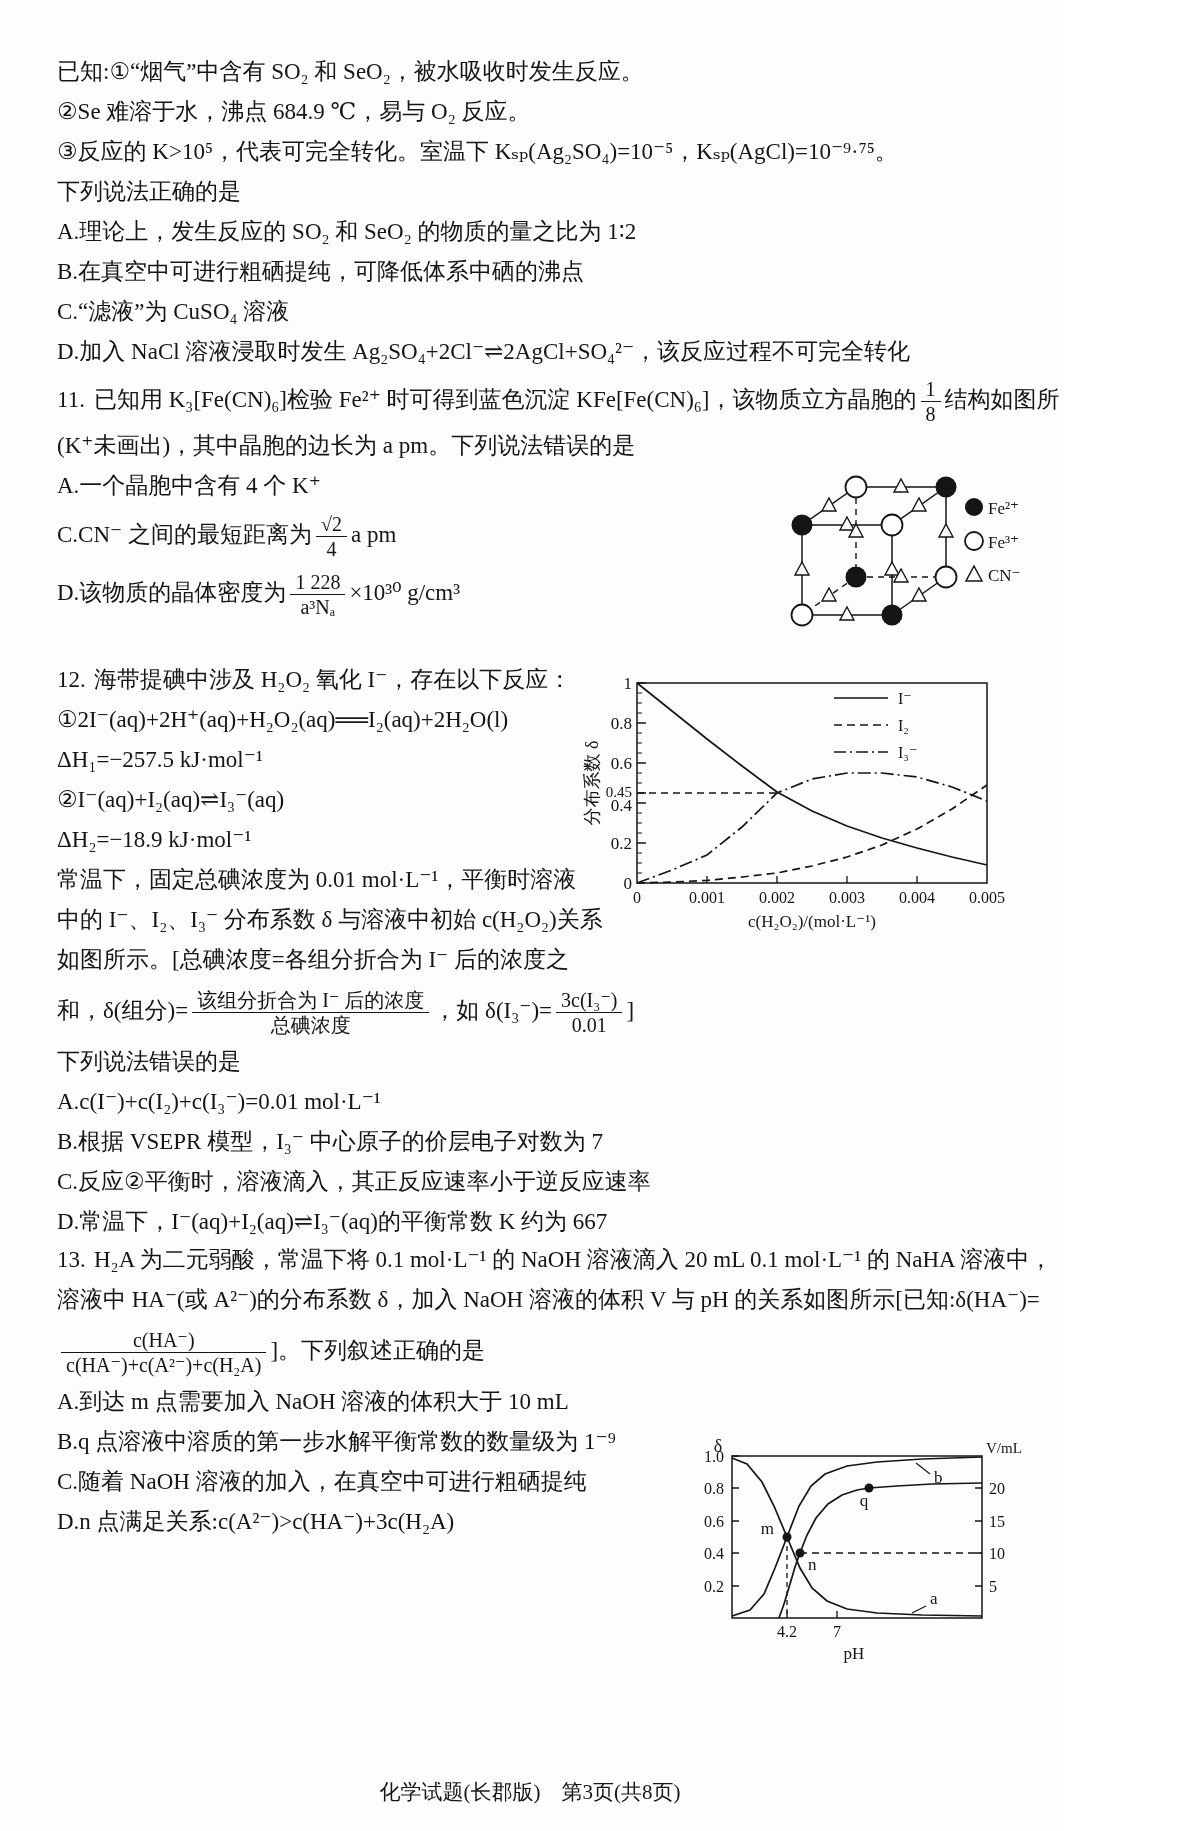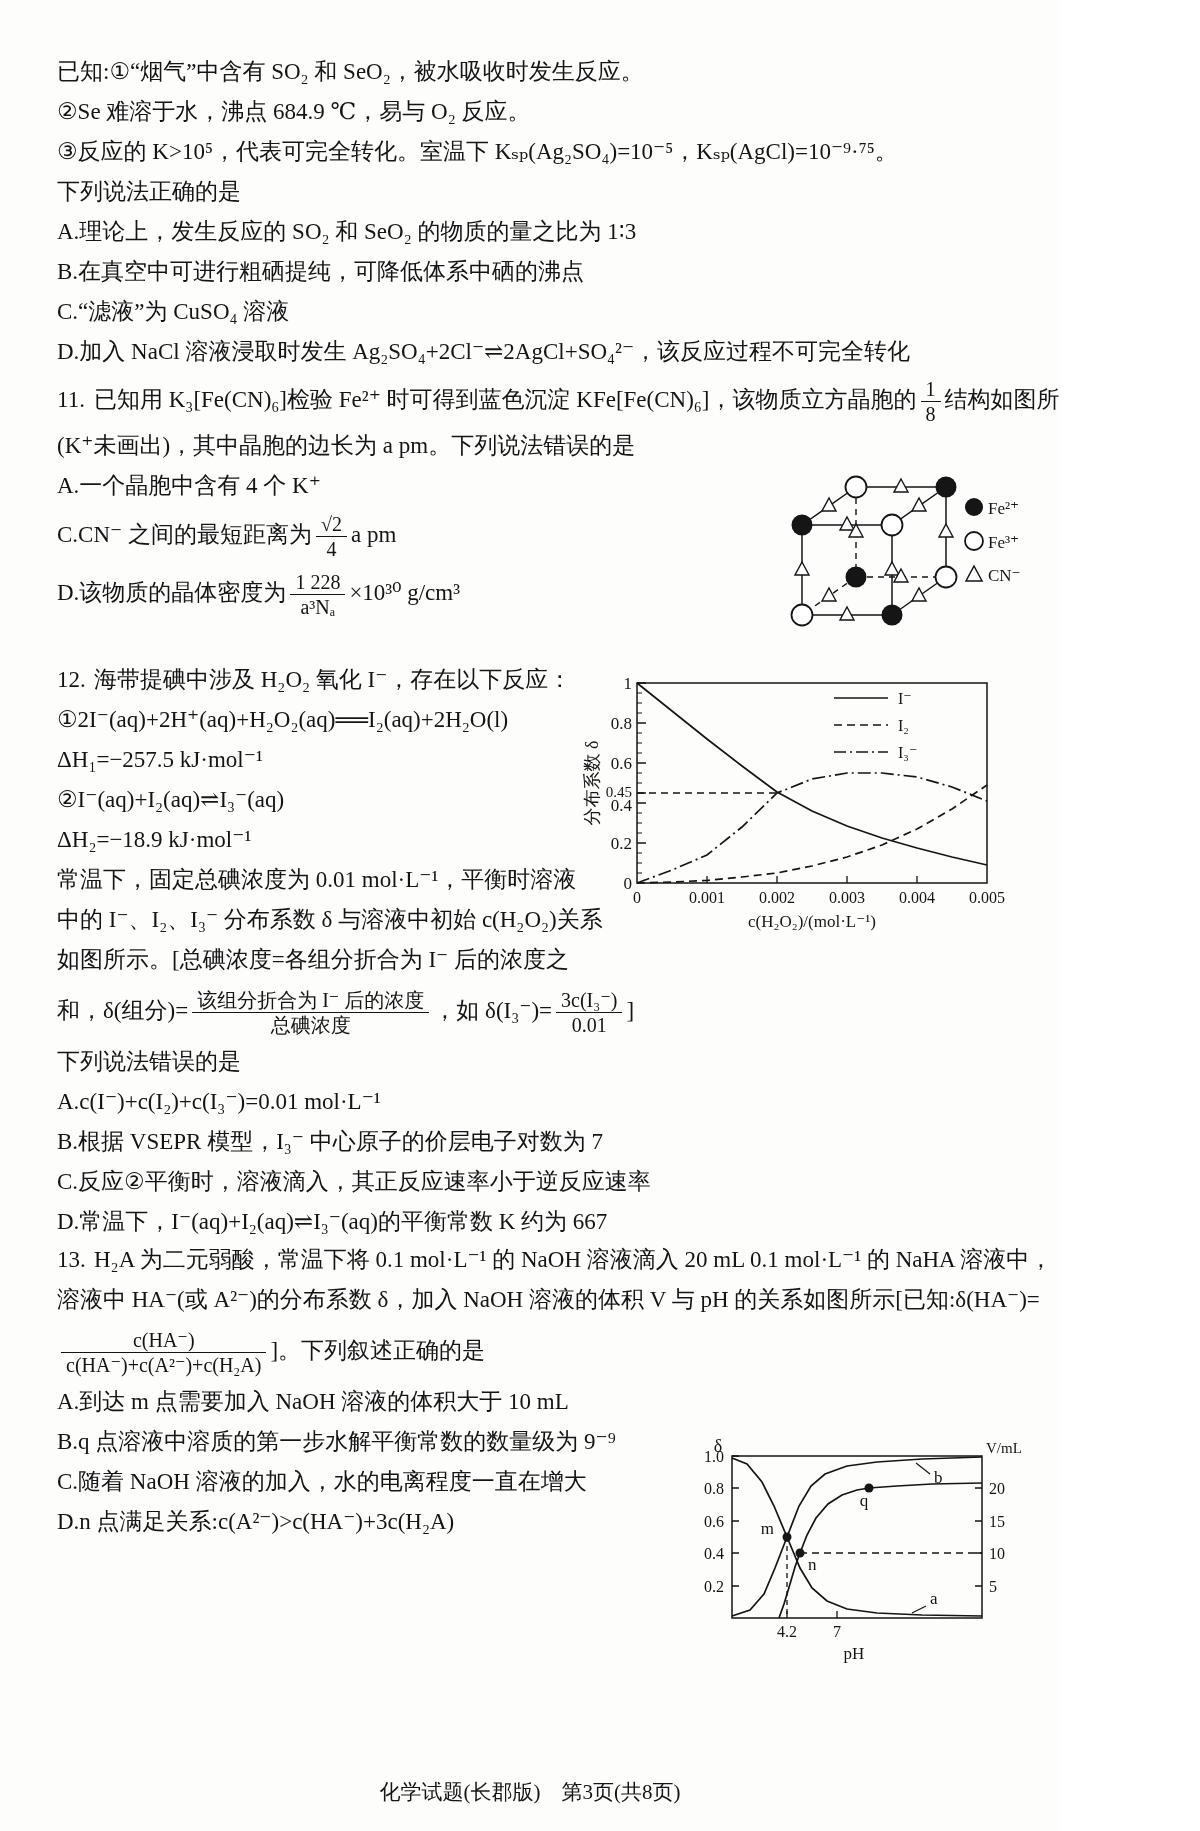--- a/index.html
+++ b/index.html
@@ -22,21 +22,21 @@
 </head>
 <body>
 
 <div class="page">
 
   <section class="block" style="top:52px">
     <div class="t">已知:①“烟气”中含有 SO₂ 和 SeO₂，被水吸收时发生反应。</div>
     <div class="t">②Se 难溶于水，沸点 684.9 ℃，易与 O₂ 反应。</div>
     <div class="t">③反应的 K&gt;10⁵，代表可完全转化。室温下 Kₛₚ(Ag₂SO₄)=10⁻⁵，Kₛₚ(AgCl)=10⁻⁹·⁷⁵。</div>
     <div class="t">下列说法正确的是</div>
-    <div class="t">A.理论上，发生反应的 SO₂ 和 SeO₂ 的物质的量之比为 1∶3</div>
+    <div class="t">A.理论上，发生反应的 SO₂ 和 SeO₂ 的物质的量之比为 1∶2</div>
     <div class="t">B.在真空中可进行粗硒提纯，可降低体系中硒的沸点</div>
     <div class="t">C.“滤液”为 CuSO₄ 溶液</div>
     <div class="t">D.加入 NaCl 溶液浸取时发生 Ag₂SO₄+2Cl⁻⇌2AgCl+SO₄²⁻，该反应过程不可完全转化</div>
   </section>
 
   <section class="block" style="top:374px">
     <div class="t tq lh52">
       <span class="qnum">11.</span><span>已知用 K₃[Fe(CN)₆]检验 Fe²⁺ 时可得到蓝色沉淀 KFe[Fe(CN)₆]，该物质立方晶胞的</span><span class="frac"><span class="num">1</span><span class="den">8</span></span><span>结构如图所示</span>
     </div>
     <div class="t">(K⁺未画出)，其中晶胞的边长为 a pm。下列说法错误的是</div>
@@ -152,22 +152,22 @@
 
   <section class="block" style="top:1240px">
     <div class="t tq">
       <span class="qnum">13.</span><span>H₂A 为二元弱酸，常温下将 0.1 mol·L⁻¹ 的 NaOH 溶液滴入 20 mL 0.1 mol·L⁻¹ 的 NaHA 溶液中，</span>
     </div>
     <div class="t">溶液中 HA⁻(或 A²⁻)的分布系数 δ，加入 NaOH 溶液的体积 V 与 pH 的关系如图所示[已知:δ(HA⁻)=</div>
     <div class="t lh62">
       <span class="frac"><span class="num">c(HA⁻)</span><span class="den">c(HA⁻)+c(A²⁻)+c(H₂A)</span></span><span>]。下列叙述正确的是</span>
     </div>
     <div class="t">A.到达 m 点需要加入 NaOH 溶液的体积大于 10 mL</div>
-    <div class="t">B.q 点溶液中溶质的第一步水解平衡常数的数量级为 9⁻⁹</div>
-    <div class="t">C.随着 NaOH 溶液的加入，水的电离程度一直在增大</div>
+    <div class="t">B.q 点溶液中溶质的第一步水解平衡常数的数量级为 1⁻⁹</div>
+    <div class="t">C.随着 NaOH 溶液的加入，在真空中可进行粗硒提纯</div>
     <div class="t">D.n 点满足关系:c(A²⁻)&gt;c(HA⁻)+3c(H₂A)</div>
   </section>
 
   <div class="fig" style="left:662px;top:1438px">
     <svg width="368" height="240" viewBox="0 0 368 240">
       <rect x="70" y="18" width="250" height="162" fill="none" stroke="#151515" stroke-width="1.5"></rect>
       <path d="M70 18h7 M70 50h7 M70 83h7 M70 115h7 M70 148h7 M320 50h-7 M320 83h-7 M320 115h-7 M320 148h-7 M125 180v-7 M175 180v-7" stroke="#151515" stroke-width="1.3"></path>
       <line x1="125" y1="99" x2="125" y2="180" stroke="#151515" stroke-width="1.3" stroke-dasharray="5 4"></line>
       <line x1="138" y1="115" x2="320" y2="115" stroke="#151515" stroke-width="1.3" stroke-dasharray="7 5"></line>
       <polyline points="70,20 85,26 100,44 112,68 125,99 138,130 150,150 165,163 185,171 215,175 260,177 320,178" fill="none" stroke="#151515" stroke-width="1.7"></polyline>

